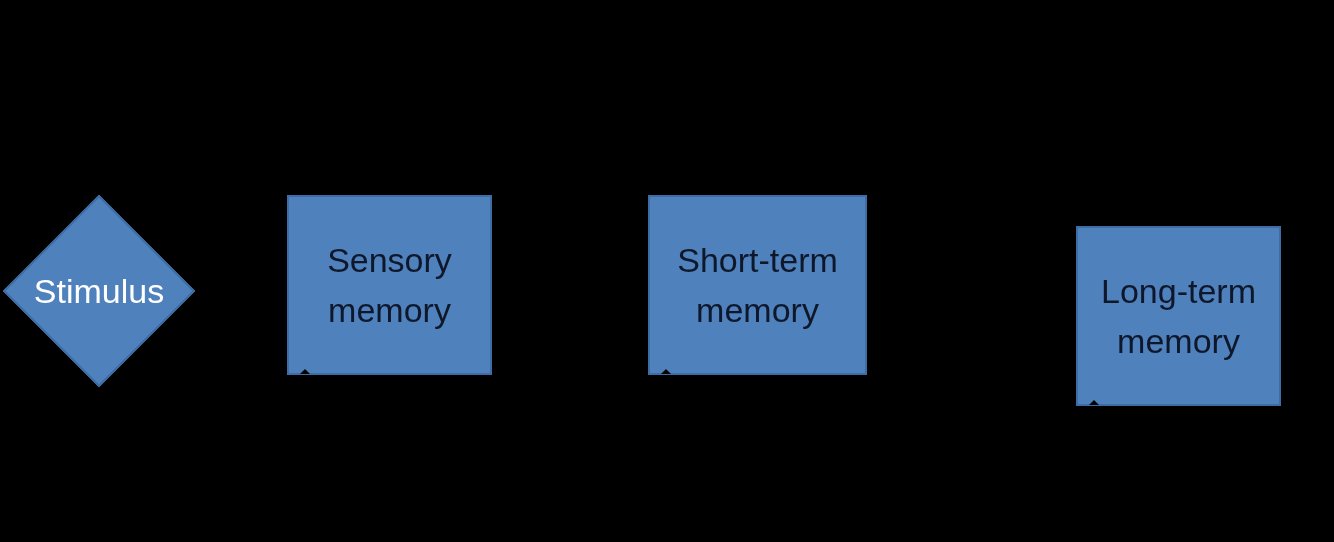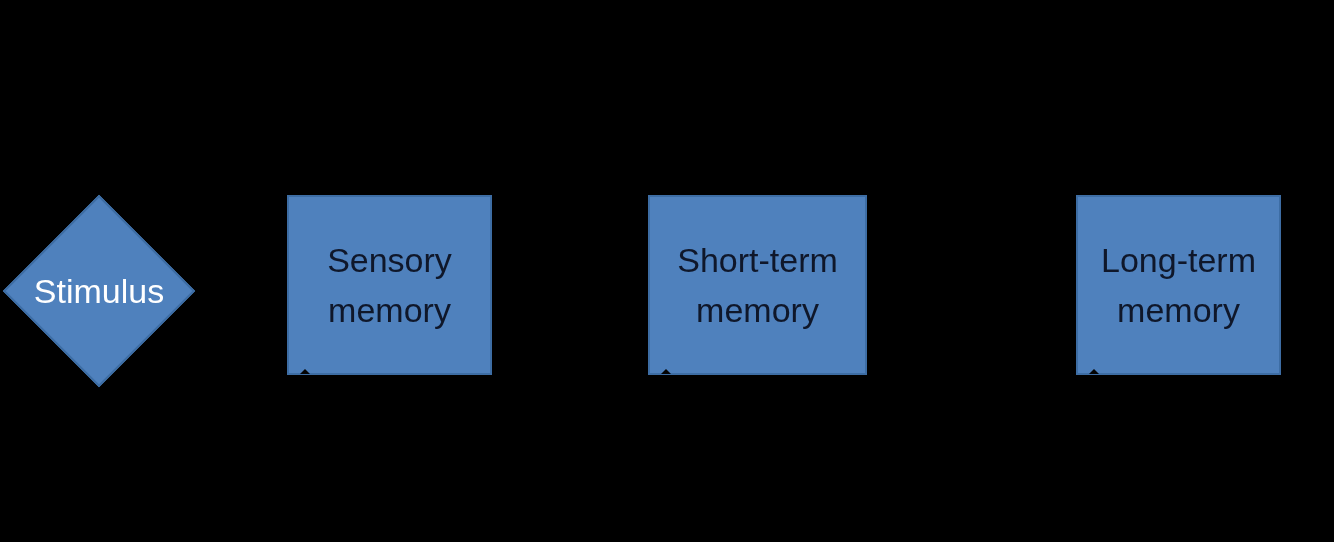--- a/index.html
+++ b/index.html
@@ -66,21 +66,21 @@
   }
   .memory-box .box-label {
     width: 190px;
     color: #0f172a;
     font-size: 34px;
     line-height: 50px;
     text-align: center;
   }
   .box-sensory   { left: 287px;  }
   .box-shortterm { left: 648px; width: 219px; }
-  .box-longterm  { left: 1076px; width: 205px; }
+  .box-longterm  { left: 1076px; width: 205px; margin-top: 31px; }
 
   
   .arrow-remnant {
     position: absolute;
     left: 11px;
     bottom: -1px;
     width: 0;
     height: 0;
     border-left: 5px solid transparent;
     border-right: 5px solid transparent;

